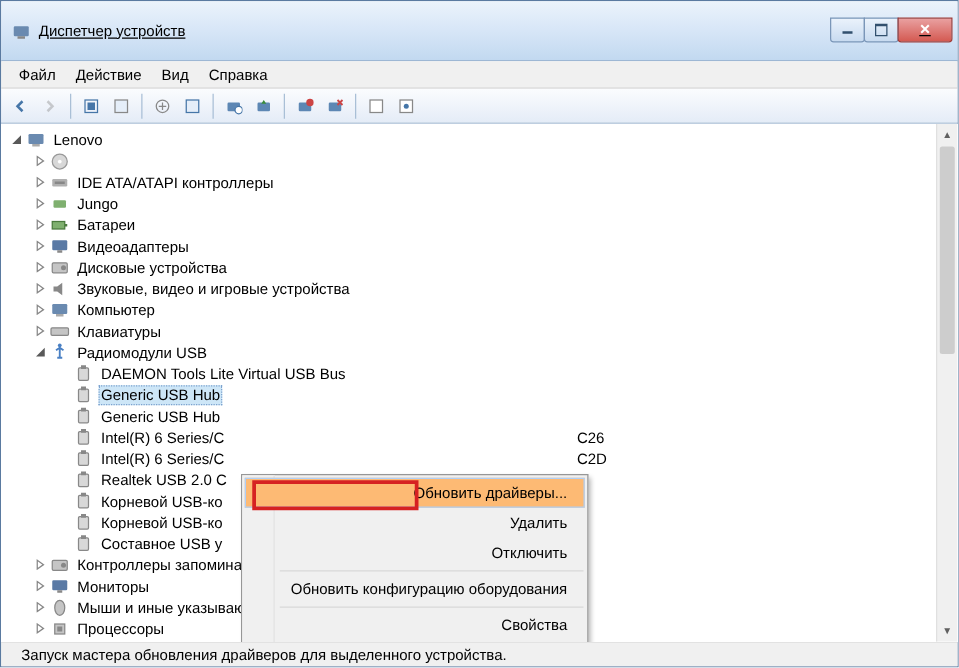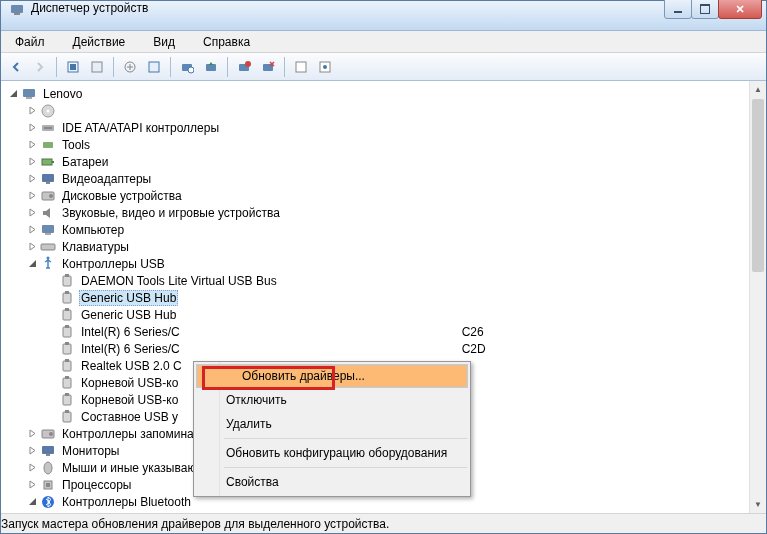--- a/index.html
+++ b/index.html
@@ -1,58 +1,58 @@
 <!DOCTYPE html>
 <html><head>
 <meta charset="utf-8">
 <style>
 * { margin: 0; padding: 0; box-sizing: border-box; font-family: 'Segoe UI', Tahoma, sans-serif; }
 body { background: #fff; width: 767px; height: 534px; overflow: hidden; position: relative; }
 
 .window { width: 767px; height: 534px; border: 1px solid #5a7aa0; background: #fff; display: flex; flex-direction: column; }
 
-.titlebar { height: 30px; background: linear-gradient(to bottom, #ebf3fb 0%, #d7e6f7 50%, #c2d9f0 100%); display: flex; align-items: flex-start; padding-left: 8px; border-bottom: 1px solid #9db7d4; }
+.titlebar { height: 48px; background: linear-gradient(to bottom, #ebf3fb 0%, #d7e6f7 50%, #c2d9f0 100%); display: flex; align-items: center; padding-left: 8px; border-bottom: 1px solid #9db7d4; text-decoration: underline; }
 .titlebar .icon { width: 16px; height: 16px; margin-right: 6px; display: inline-flex; }
 .titlebar .title { font-size: 12px; color: #000; flex: 1; }
 .window-controls { display: flex; height: 20px; margin-right: 4px; margin-top: -2px; }
 .wc-btn { width: 28px; height: 20px; border: 1px solid #7a96b8; background: linear-gradient(to bottom, #eaf2fb, #c8dbf0); display: flex; align-items: center; justify-content: center; font-size: 10px; border-radius: 0 0 3px 3px; margin-left: -1px; cursor: pointer; }
 .wc-btn.close { width: 44px; background: linear-gradient(to bottom, #e9a0a0, #d45a52); border-color: #a03d38; color: #fff; }
 .wc-min::before { content: ''; width: 8px; height: 2px; background: #32506e; display: block; margin-top: 5px; }
 .wc-max::before { content: ''; width: 8px; height: 7px; border: 1px solid #32506e; border-top-width: 2px; display: block; }
 .wc-close::before { content: '✕'; font-weight: bold; font-size: 11px; color: #fff; }
 
-.menubar { height: 22px; background: #f0f0f0; display: flex; align-items: center; padding: 0 6px; font-size: 12px; border-bottom: 1px solid #d4d4d4; gap: 12px; }
+.menubar { height: 22px; background: #f0f0f0; display: flex; align-items: center; padding: 0 6px; font-size: 12px; border-bottom: 1px solid #d4d4d4; }
 .menubar span { padding: 2px 8px; cursor: pointer; }
 
 .toolbar { height: 28px; background: linear-gradient(to bottom, #fbfcfe, #e4ecf7); border-bottom: 1px solid #a9bfd6; display: flex; align-items: center; padding: 0 4px; gap: 2px; }
 .tb-btn { width: 22px; height: 22px; display: flex; align-items: center; justify-content: center; cursor: pointer; border-radius: 2px; }
 .tb-sep { width: 1px; height: 20px; background: #a9bfd6; margin: 0 3px; }
 
-.content { flex: 1; overflow: auto; background: #fff; padding: 4px 0 4px 6px; position: relative; }
+.content { flex: 1; overflow: auto; background: #fff; padding: 4px 0 4px 6px; position: relative; text-align: right; }
 
 .tree { font-size: 12px; color: #000; user-select: none; }
 .tree-node { display: flex; align-items: center; height: 17px; padding-left: 0; white-space: nowrap; }
 .tree-node .expander { width: 12px; height: 12px; display: inline-flex; align-items: center; justify-content: center; cursor: pointer; margin-right: 2px; }
 .tree-node .expander svg { width: 9px; height: 9px; }
 .tree-node .dev-icon { width: 16px; height: 16px; margin-right: 4px; display: inline-flex; align-items: center; justify-content: center; }
 .tree-node .label { padding: 0 2px; }
 .tree-node.selected .label { background: #cde6f7; border: 1px dotted #7da2ce; padding: 0 1px; }
 
 .children { padding-left: 19px; }
 
 .context-menu { position: absolute; left: 192px; top: 280px; width: 278px; background: #f0f0f0; border: 1px solid #979797; box-shadow: 2px 2px 4px rgba(0,0,0,0.3); font-size: 12px; padding: 2px; z-index: 100; }
 .context-menu .item { padding: 5px 14px 5px 30px; cursor: pointer; position: relative; }
 .context-menu .item.hover { background: #fdba74; border: 1px solid #aecff7; padding: 4px 13px 4px 45px; }
 .context-menu .sep { height: 1px; background: #d7d7d7; margin: 2px 1px 2px 28px; }
 .context-menu .item.bold { font-weight: normal; }
 .context-menu .gutter { position: absolute; left: 0; top: 0; bottom: 0; width: 26px; background: #f0f0f0; border-right: 1px solid #e2e2e2; z-index: -1; }
 
 .highlight-box { position: absolute; left: 201px; top: 285px; width: 133px; height: 24px; border: 3px solid #d62222; pointer-events: none; z-index: 101; }
 
-.statusbar { height: 20px; background: #f0f0f0; border-top: 1px solid #d4d4d4; font-size: 12px; padding: 2px 0; display: flex; align-items: center; }
+.statusbar { height: 20px; background: #f0f0f0; border-top: 1px solid #d4d4d4; font-size: 12px; padding: 2px 16px; display: flex; align-items: center; }
 
 .scrollbar-v { position: absolute; right: 0; top: 0; bottom: 0; width: 17px; background: #f0f0f0; border-left: 1px solid #e0e0e0; }
 .scrollbar-v .thumb { position: absolute; left: 2px; right: 2px; top: 18px; height: 40%; background: #cdcdcd; border-radius: 2px; }
 .scrollbar-v .arr { position: absolute; left: 0; right: 0; height: 17px; display: flex; align-items: center; justify-content: center; font-size: 8px; color: #606060; }
 .scrollbar-v .arr.up { top: 0; }
 .scrollbar-v .arr.down { bottom: 0; }
 </style>
 </head>
 <body>
 
@@ -202,21 +202,21 @@
             <span class="expander">
               <svg viewBox="0 0 9 9">
                 <path d="M2 1 L7 4.5 L2 8 Z" fill="none" stroke="#888"></path>
               </svg>
             </span>
             <span class="dev-icon">
               <svg width="16" height="16" viewBox="0 0 16 16">
                 <rect x="3" y="5" width="10" height="6" fill="#7fb06f" rx="1"></rect>
               </svg>
             </span>
-            <span class="label">Tools</span>
+            <span class="label">Jungo</span>
           </div>
           <div class="tree-node">
             <span class="expander">
               <svg viewBox="0 0 9 9">
                 <path d="M2 1 L7 4.5 L2 8 Z" fill="none" stroke="#888"></path>
               </svg>
             </span>
             <span class="dev-icon">
               <svg width="16" height="16" viewBox="0 0 16 16">
                 <rect x="2" y="5" width="10" height="6" fill="#7fb06f" stroke="#4a7a3d"></rect>
@@ -298,21 +298,21 @@
               <svg viewBox="0 0 9 9">
                 <path d="M1 8 L8 1 L8 8 Z" fill="#595959"></path>
               </svg>
             </span>
             <span class="dev-icon">
               <svg width="16" height="16" viewBox="0 0 16 16">
                 <path d="M8 2v10M8 4l-3 2M8 4l3 2M6 12h4" stroke="#4a80c4" stroke-width="1.5" fill="none"></path>
                 <circle cx="8" cy="2" r="1.5" fill="#4a80c4"></circle>
               </svg>
             </span>
-            <span class="label">Контроллеры USB</span>
+            <span class="label">Радиомодули USB</span>
           </div>
           <div class="children">
             <div class="tree-node">
               <span class="expander"></span>
               <span class="dev-icon">
                 <svg width="16" height="16" viewBox="0 0 16 16">
                   <rect x="4" y="3" width="8" height="10" fill="#d8d8d8" stroke="#888" rx="1"></rect>
                   <rect x="6" y="1" width="4" height="3" fill="#888"></rect>
                 </svg>
               </span>
@@ -486,22 +486,22 @@
       </div>
     <div class="scrollbar-v">
       <div class="arr up">▲</div>
       <div class="thumb"></div>
       <div class="arr down">▼</div>
     </div>
 
     <div class="context-menu">
       <div class="gutter"></div>
       <div class="item hover">Обновить драйверы...</div>
+      <div class="item">Удалить</div>
       <div class="item">Отключить</div>
-      <div class="item">Удалить</div>
       <div class="sep"></div>
       <div class="item">Обновить конфигурацию оборудования</div>
       <div class="sep"></div>
       <div class="item bold">Свойства</div>
     </div>
     <div class="highlight-box"></div>
   </div>
 
   <div class="statusbar">
     <span>Запуск мастера обновления драйверов для выделенного устройства.</span>

